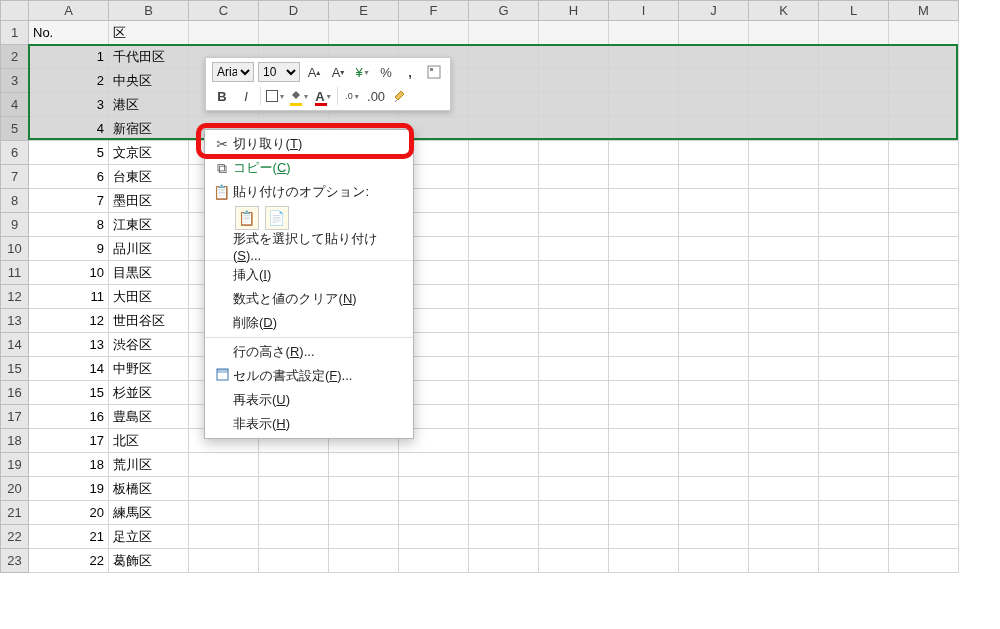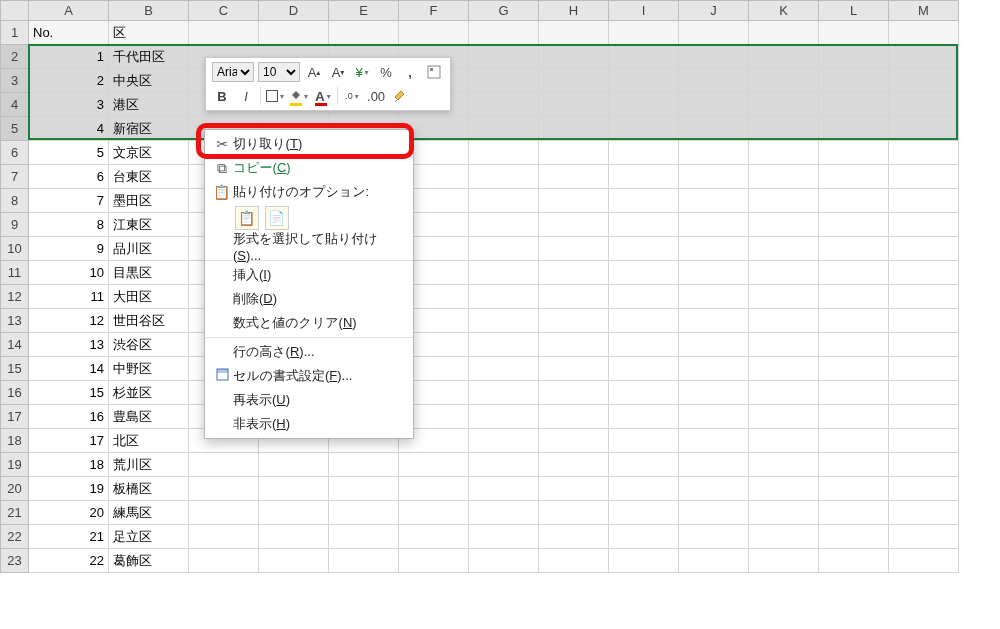--- a/index.html
+++ b/index.html
@@ -536,25 +536,25 @@
       <span class="mi-icon"></span>
       <span class="mi-label"><span>形式を選択して貼り付け</span>(<span class="underline-key">S</span>)...</span>
     </div>
     <div class="menu-sep"></div>
     <div class="menu-item">
       <span class="mi-icon"></span>
       <span class="mi-label"><span>挿入</span>(<span class="underline-key">I</span>)</span>
     </div>
     <div class="menu-item">
       <span class="mi-icon"></span>
+      <span class="mi-label"><span>数式と値のクリア</span>(<span class="underline-key">N</span>)</span>
+    </div>
+    <div class="menu-item">
+      <span class="mi-icon"></span>
       <span class="mi-label"><span>削除</span>(<span class="underline-key">D</span>)</span>
-    </div>
-    <div class="menu-item">
-      <span class="mi-icon"></span>
-      <span class="mi-label"><span>数式と値のクリア</span>(<span class="underline-key">N</span>)</span>
     </div>
     <div class="menu-sep"></div>
     <div class="menu-item">
       <span class="mi-icon"></span>
       <span class="mi-label"><span>行の高さ</span>(<span class="underline-key">R</span>)...</span>
     </div>
     <div class="menu-item">
       <span class="mi-icon">
         <svg width="13" height="13" viewBox="0 0 13 13">
             <rect x="1" y="1" width="11" height="11" fill="none" stroke="#3a76b1"></rect>

